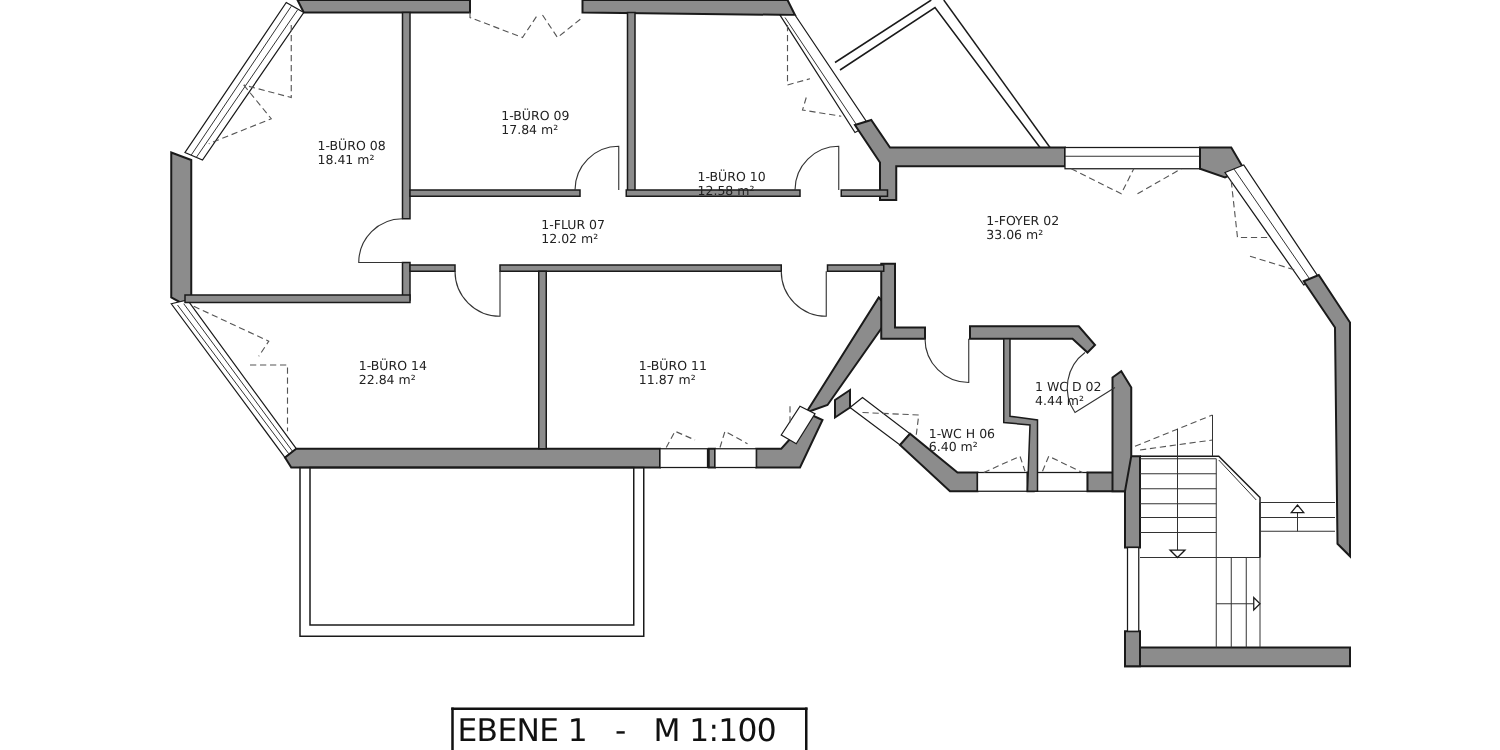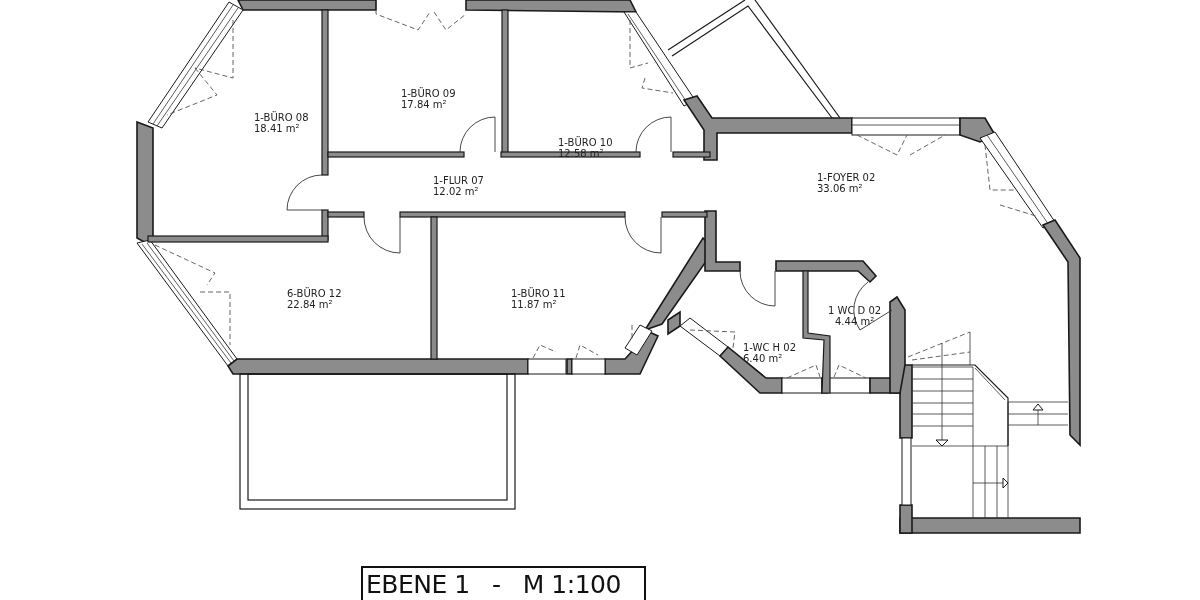--- a/index.html
+++ b/index.html
@@ -156,34 +156,34 @@
   <div>17.84 m²</div>
 </div>
 <div class="room-label" style="left:558px;top:96px;margin-top:41px;">
   <div>1-BÜRO 10</div>
   <div>12.58 m²</div>
 </div>
 <div class="room-label" style="left:433px;top:175px;">
   <div>1-FLUR 07</div>
   <div>12.02 m²</div>
 </div>
-<div class="room-label" style="left:789px;top:172px;margin-left:28px;">
+<div class="room-label" style="left:789px;top:172px;">
   <div>1-FOYER 02</div>
   <div>33.06 m²</div>
 </div>
 <div class="room-label" style="left:287px;top:288px;">
-  <div>6-BÜRO 12</div>
+  <div>1-BÜRO 14</div>
   <div>22.84 m²</div>
 </div>
 <div class="room-label" style="left:511px;top:288px;">
   <div>1-BÜRO 11</div>
   <div>11.87 m²</div>
 </div>
-<div class="room-label" style="left:828px;top:305px;text-align:center;">
+<div class="room-label" style="left:828px;top:305px;">
   <div>1 WC D 02</div>
   <div>4.44 m²</div>
 </div>
 <div class="room-label" style="left:743px;top:342px;">
-  <div>1-WC H 02</div>
+  <div>1-WC H 06</div>
   <div>6.40 m²</div>
 </div>
 
 <div class="title-box">EBENE 1   -   M 1:100</div>
 
 </body></html>

